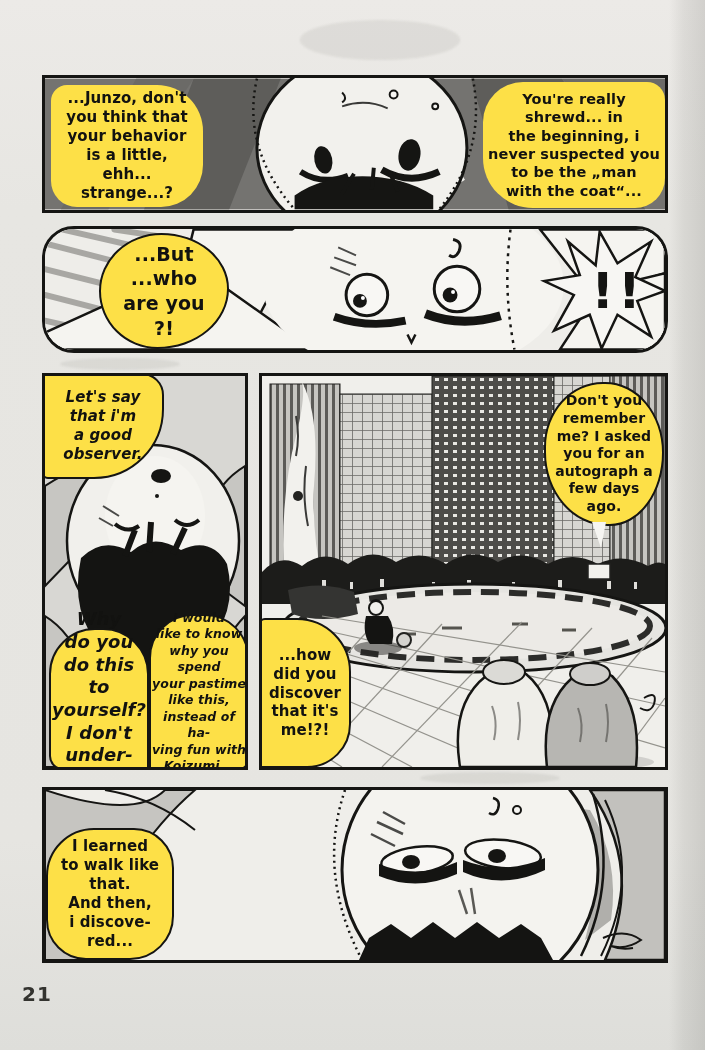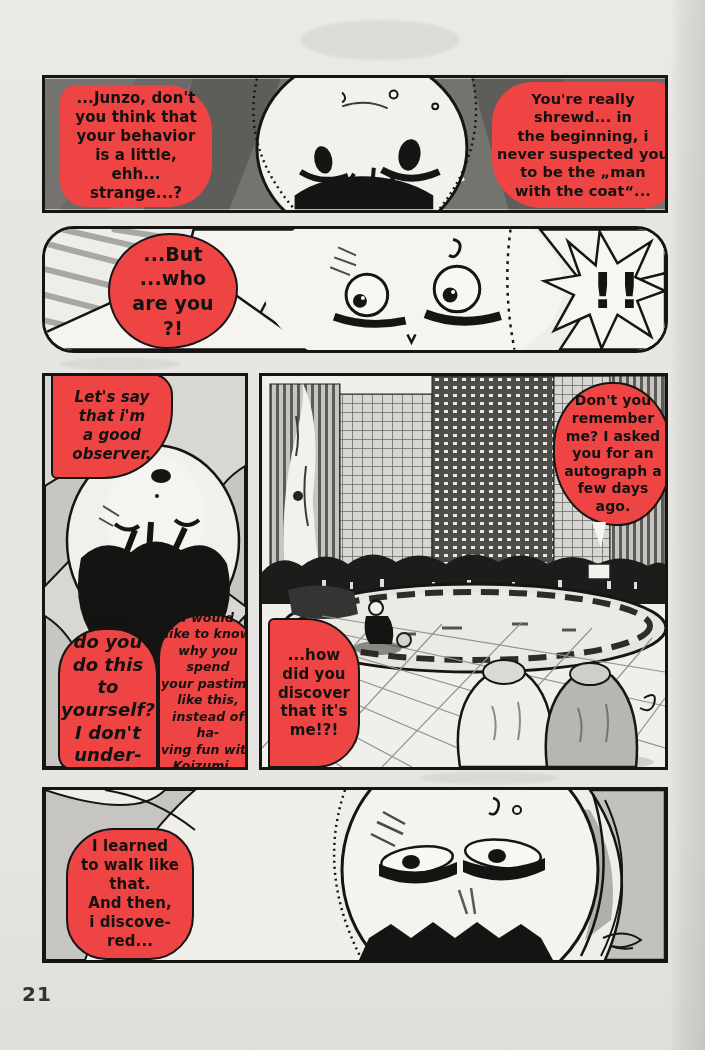--- a/index.html
+++ b/index.html
@@ -8,37 +8,37 @@
     background:#e9e8e5;
     font-family:"DejaVu Sans","Liberation Sans",sans-serif;
     position:relative;
   }
   .page{position:absolute;inset:0;background:linear-gradient(180deg,#eceae7 0%,#e7e6e2 20%,#e6e5e1 80%,#dededa 100%);}
   .edge-right{position:absolute;top:0;right:0;width:36px;height:1050px;background:linear-gradient(90deg,rgba(0,0,0,0) 0%,rgba(90,90,85,.10) 40%,rgba(90,90,85,.18) 100%);}
   .smudge{position:absolute;background:rgba(120,120,115,.12);border-radius:50%;filter:blur(1px);}
   .panel{position:absolute;border:3px solid #151513;box-sizing:border-box;background:#efeeea;overflow:hidden;}
   .panel svg{position:absolute;inset:0;display:block;}
   .bubble{
-    position:absolute;z-index:5;background:#ef4444;color:#121210;
+    position:absolute;z-index:5;background:#fde047;color:#121210;
     font-weight:bold;text-align:center;white-space:pre-line;
     display:flex;align-items:center;justify-content:center;
-    box-sizing:border-box;line-height:1.26;letter-spacing:.1px;margin-left:9px;
+    box-sizing:border-box;line-height:1.26;letter-spacing:.1px;
   }
   .bordered{border:2px solid #151513;}
   .b-p1l{left:6px;top:7px;width:152px;height:122px;font-size:15px;border-radius:16px 46px 42px 26px;}
   .b-p1r{left:438px;top:4px;width:182px;height:126px;font-size:14.5px;border-radius:40px 18px 30px 50px;}
   .b-p2{left:54px;top:4px;width:130px;height:116px;font-size:19px;line-height:1.3;border-radius:48% 52% 55% 45% / 50% 48% 52% 50%;}
   .excl{position:absolute;left:528px;top:20px;width:90px;height:84px;z-index:6;
     font-size:50px;font-weight:900;color:#141412;display:flex;align-items:center;justify-content:center;letter-spacing:4px;}
   .b-p3l-top{left:-3px;top:-3px;width:122px;height:106px;font-size:15px;border-radius:0 22px 70px 6px;}
   .b-p3l-bl{left:4px;top:252px;width:100px;height:142px;font-size:18px;border-radius:46px 46px 0 14px;}
   .b-p3l-br{left:104px;top:238px;width:100px;height:156px;font-size:12.5px;line-height:1.32;border-radius:44px 44px 10px 0;}
   .b-p3r-top{left:282px;top:6px;width:120px;height:144px;font-size:14px;border-radius:50% 50% 46% 54% / 46% 50% 52% 52%;}
   .b-p3r-bot{left:-3px;top:242px;width:92px;height:150px;font-size:15px;border-radius:6px 54px 44px 0;}
-  .b-p4l{left:12px;top:38px;width:128px;height:132px;font-size:15px;border-radius:48px 40px 44px 40px;}
+  .b-p4l{left:1px;top:38px;width:128px;height:132px;font-size:15px;border-radius:48px 40px 44px 40px;}
   .b-p4c{left:118px;top:10px;width:200px;height:158px;font-size:14.5px;line-height:1.3;border-radius:50%;}
   .tail-down{position:absolute;z-index:5;width:0;height:0;border-left:9px solid transparent;border-right:5px solid transparent;border-top:26px solid #f6f5f2;}
   .page-number{position:absolute;left:22px;top:982px;font-size:20px;font-weight:600;color:#33332f;letter-spacing:1px;}
 </style>
 </head>
 <body>
 
 <div class="page">
   <div class="edge-right"></div>
   <div class="smudge" style="left:300px;top:20px;width:160px;height:40px;"></div>

